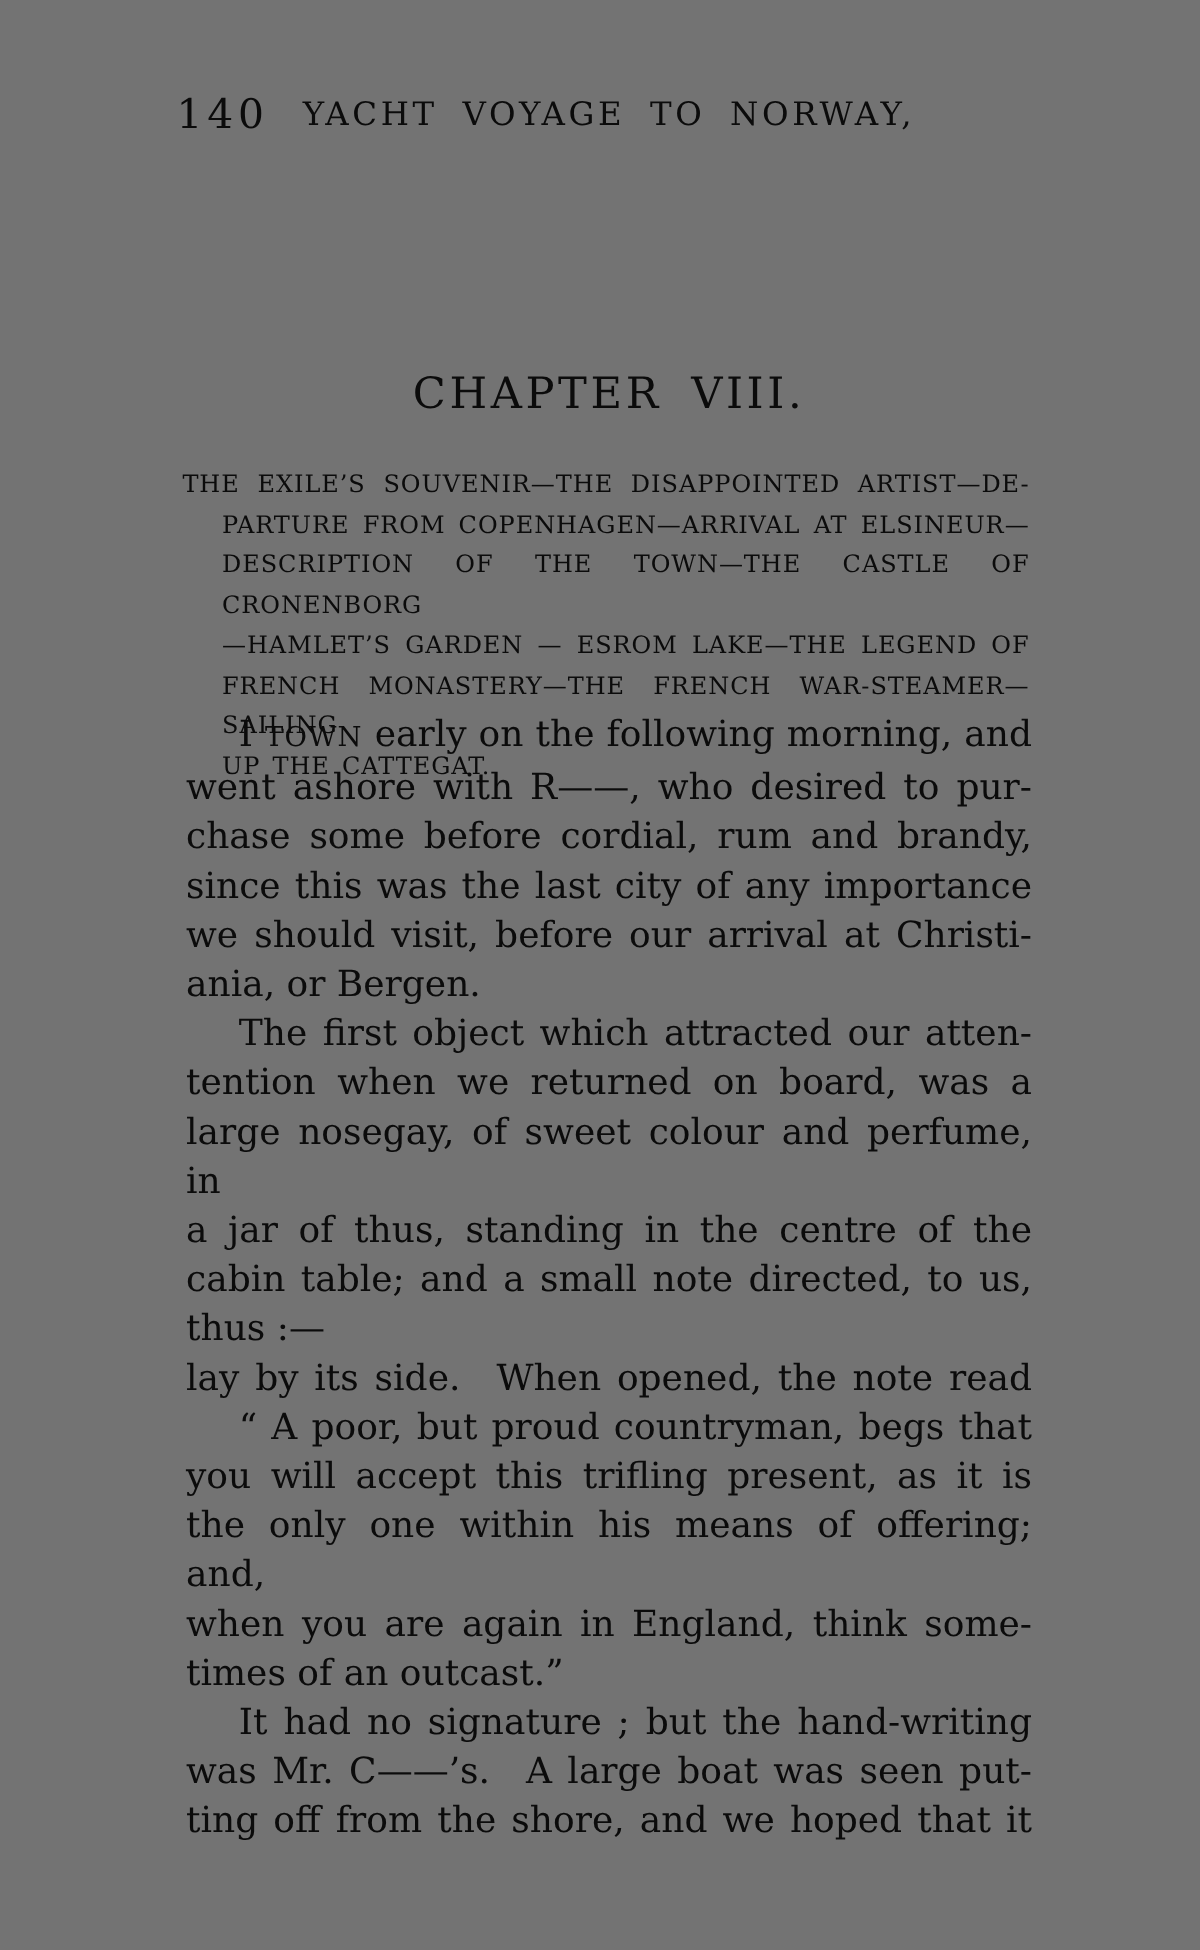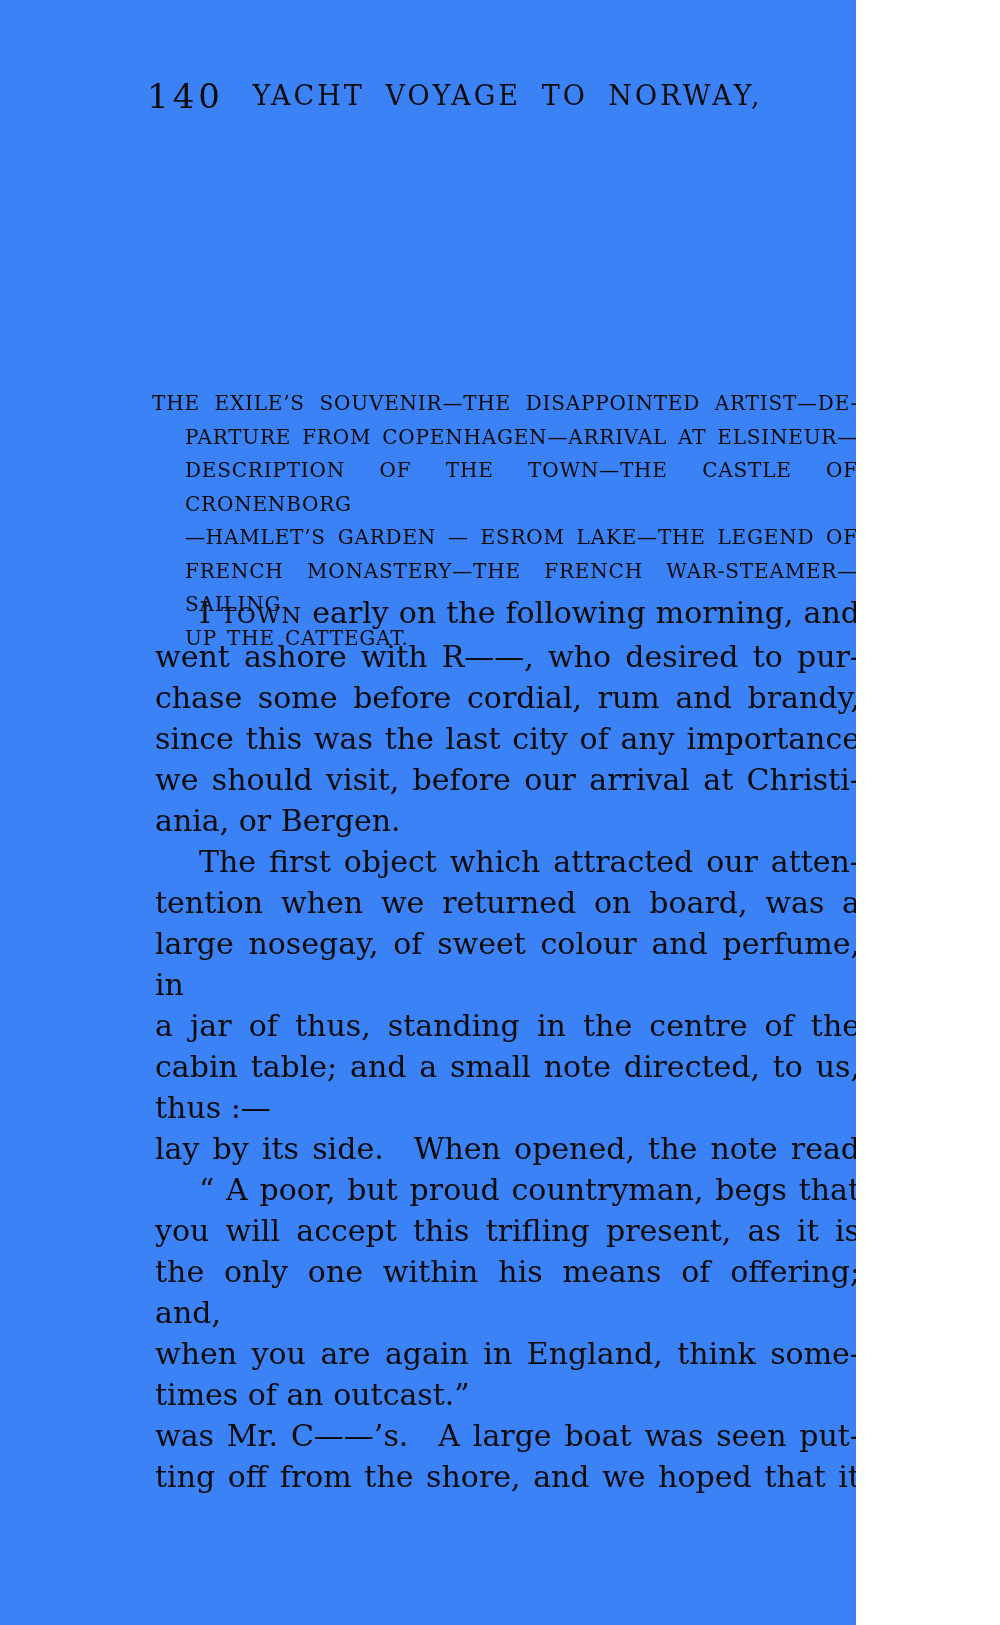--- a/index.html
+++ b/index.html
@@ -2,23 +2,23 @@
 <html><head>
 <meta charset="utf-8">
 <style>
   html, body {
     margin: 0;
     padding: 0;
     background: #ffffff;
   }
   .page {
     position: relative;
-    width: 856px;
+    width: 1000px;
     height: 1625px;
-    background: #3b82f6;
+    background: #737373;
     color: #0b0b0b;
     font-family: "DejaVu Serif", "Liberation Serif", serif;
     overflow: hidden;
   }
   
   .header {
     position: absolute;
     top: 76px;
     left: 155px;
     width: 705px;
@@ -99,20 +99,21 @@
 </head>
 <body>
 
 <div class="page">
 
   <div class="header">
     <span class="page-number">140</span>
     <span class="running-title">YACHT VOYAGE TO NORWAY,</span>
   </div>
 
+  <div class="chapter-title">CHAPTER VIII.</div>
 
   <div class="summary">
       <div class="sline">THE EXILE’S SOUVENIR—THE DISAPPOINTED ARTIST—DE-</div>
       <div class="sline hang">PARTURE FROM COPENHAGEN—ARRIVAL AT ELSINEUR—</div>
       <div class="sline hang">DESCRIPTION OF THE TOWN—THE CASTLE OF CRONENBORG</div>
       <div class="sline hang">—HAMLET’S GARDEN — ESROM LAKE—THE LEGEND OF</div>
       <div class="sline hang">FRENCH MONASTERY—THE FRENCH WAR-STEAMER—SAILING</div>
       <div class="sline hang last">UP THE CATTEGAT.</div>
     </div>
 
@@ -128,17 +129,18 @@
       <div class="bline">large nosegay, of sweet colour and perfume, in</div>
       <div class="bline">a jar of thus, standing in the centre of the</div>
       <div class="bline">cabin table; and a small note directed, to us,</div>
       <div class="bline last">thus :—</div>
       <div class="bline">lay by its side. When opened, the note read</div>
       <div class="bline indent">“ A poor, but proud countryman, begs that</div>
       <div class="bline">you will accept this trifling present, as it is</div>
       <div class="bline">the only one within his means of offering; and,</div>
       <div class="bline">when you are again in England, think some-</div>
       <div class="bline last">times of an outcast.”</div>
+      <div class="bline indent">It had no signature ; but the hand-writing</div>
       <div class="bline">was Mr. C——’s. A large boat was seen put-</div>
       <div class="bline">ting off from the shore, and we hoped that it</div>
     </div>
 
 </div>
 
 </body></html>

